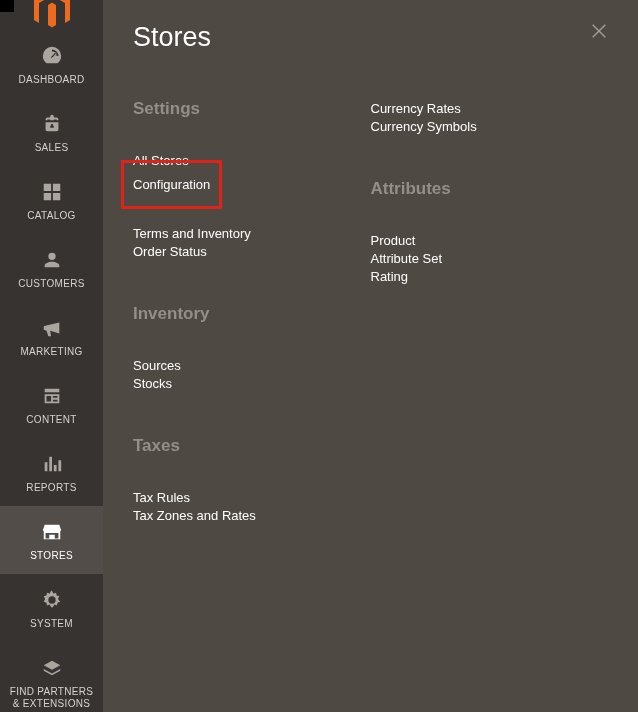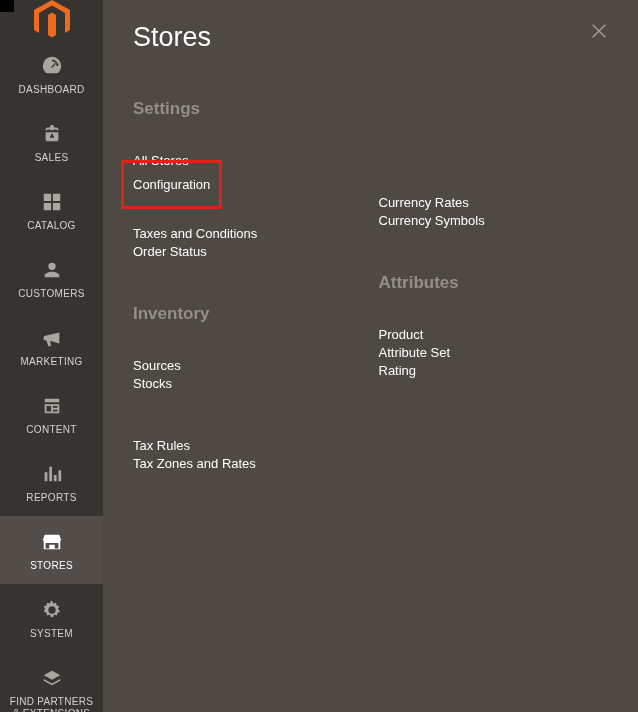--- a/index.html
+++ b/index.html
@@ -18,20 +18,21 @@
     .sidebar {
       position: absolute;
       left: 0;
       top: 0;
       width: 103px;
       height: 712px;
       background: #373330;
       display: flex;
       flex-direction: column;
       z-index: 10;
+      justify-content: center;
     }
     .sidebar-logo {
       height: 78px;
       display: flex;
       align-items: center;
       justify-content: center;
       background: #373330;
     }
     .sidebar-logo svg {
       width: 36px;
@@ -108,22 +109,21 @@
       margin-right: -4px;
     }
     .flyout-close svg {
       width: 18px;
       height: 18px;
       stroke: #a19c96;
       stroke-width: 1.6;
     }
     .flyout-columns {
       display: flex;
-      gap: 8px;
-      align-items: center;
+      gap: 0;
     }
     .flyout-col {
       flex: 0 0 50%;
       padding-right: 24px;
     }
     .flyout-section {
       margin-bottom: 44px;
     }
     .flyout-section-title {
       color: #8f8a85;
@@ -276,31 +276,32 @@
             </svg></span>
       </div>
     </div>
 
     <div class="flyout-columns">
       <div class="flyout-col">
         <div class="flyout-section">
           <h3 class="flyout-section-title">Settings</h3>
           <div><a class="flyout-link">All Stores</a></div>
           <div><a class="flyout-link highlighted">Configuration</a></div>
-          <div><a class="flyout-link">Taxes and Conditions</a></div>
+          <div><a class="flyout-link">Terms and Inventory</a></div>
           <div><a class="flyout-link">Order Status</a></div>
         </div>
 
         <div class="flyout-section">
           <h3 class="flyout-section-title">Inventory</h3>
           <div><a class="flyout-link">Sources</a></div>
           <div><a class="flyout-link">Stocks</a></div>
         </div>
 
         <div class="flyout-section">
+          <h3 class="flyout-section-title">Taxes</h3>
           <div><a class="flyout-link">Tax Rules</a></div>
           <div><a class="flyout-link">Tax Zones and Rates</a></div>
         </div>
       </div>
 
       <div class="flyout-col">
         <div class="flyout-section">
           <div><a class="flyout-link">Currency Rates</a></div>
           <div><a class="flyout-link">Currency Symbols</a></div>
         </div>

